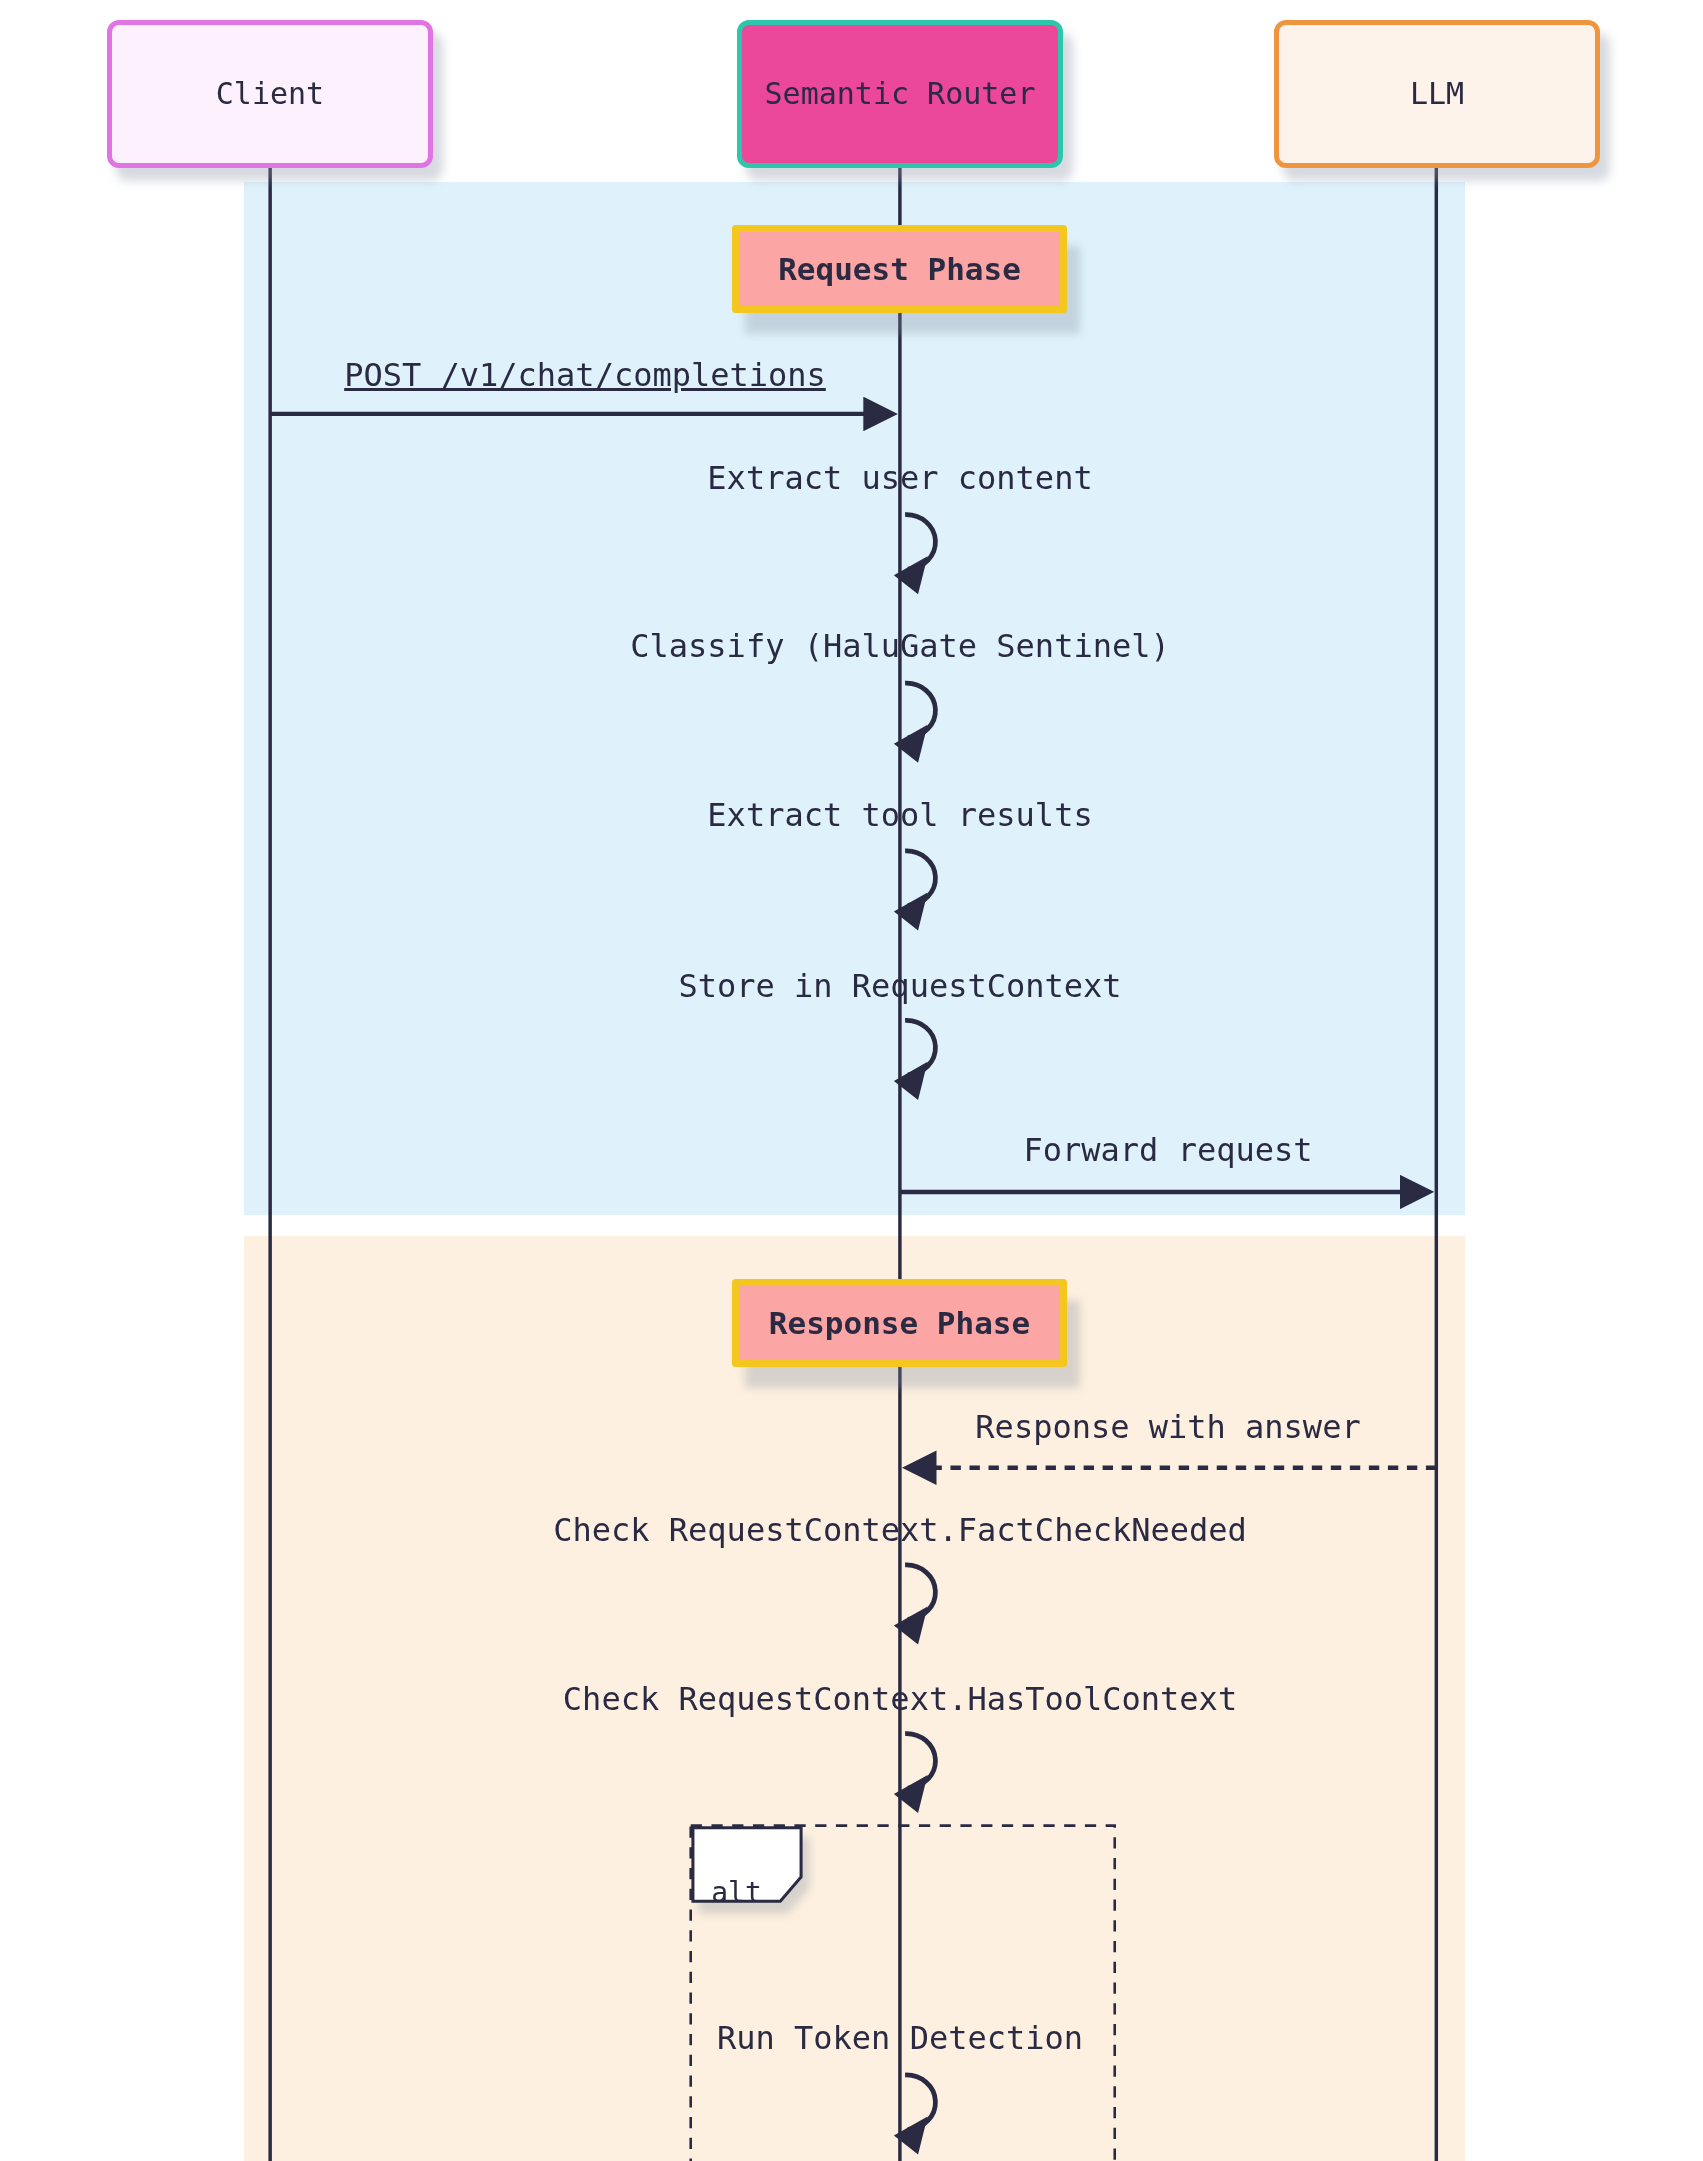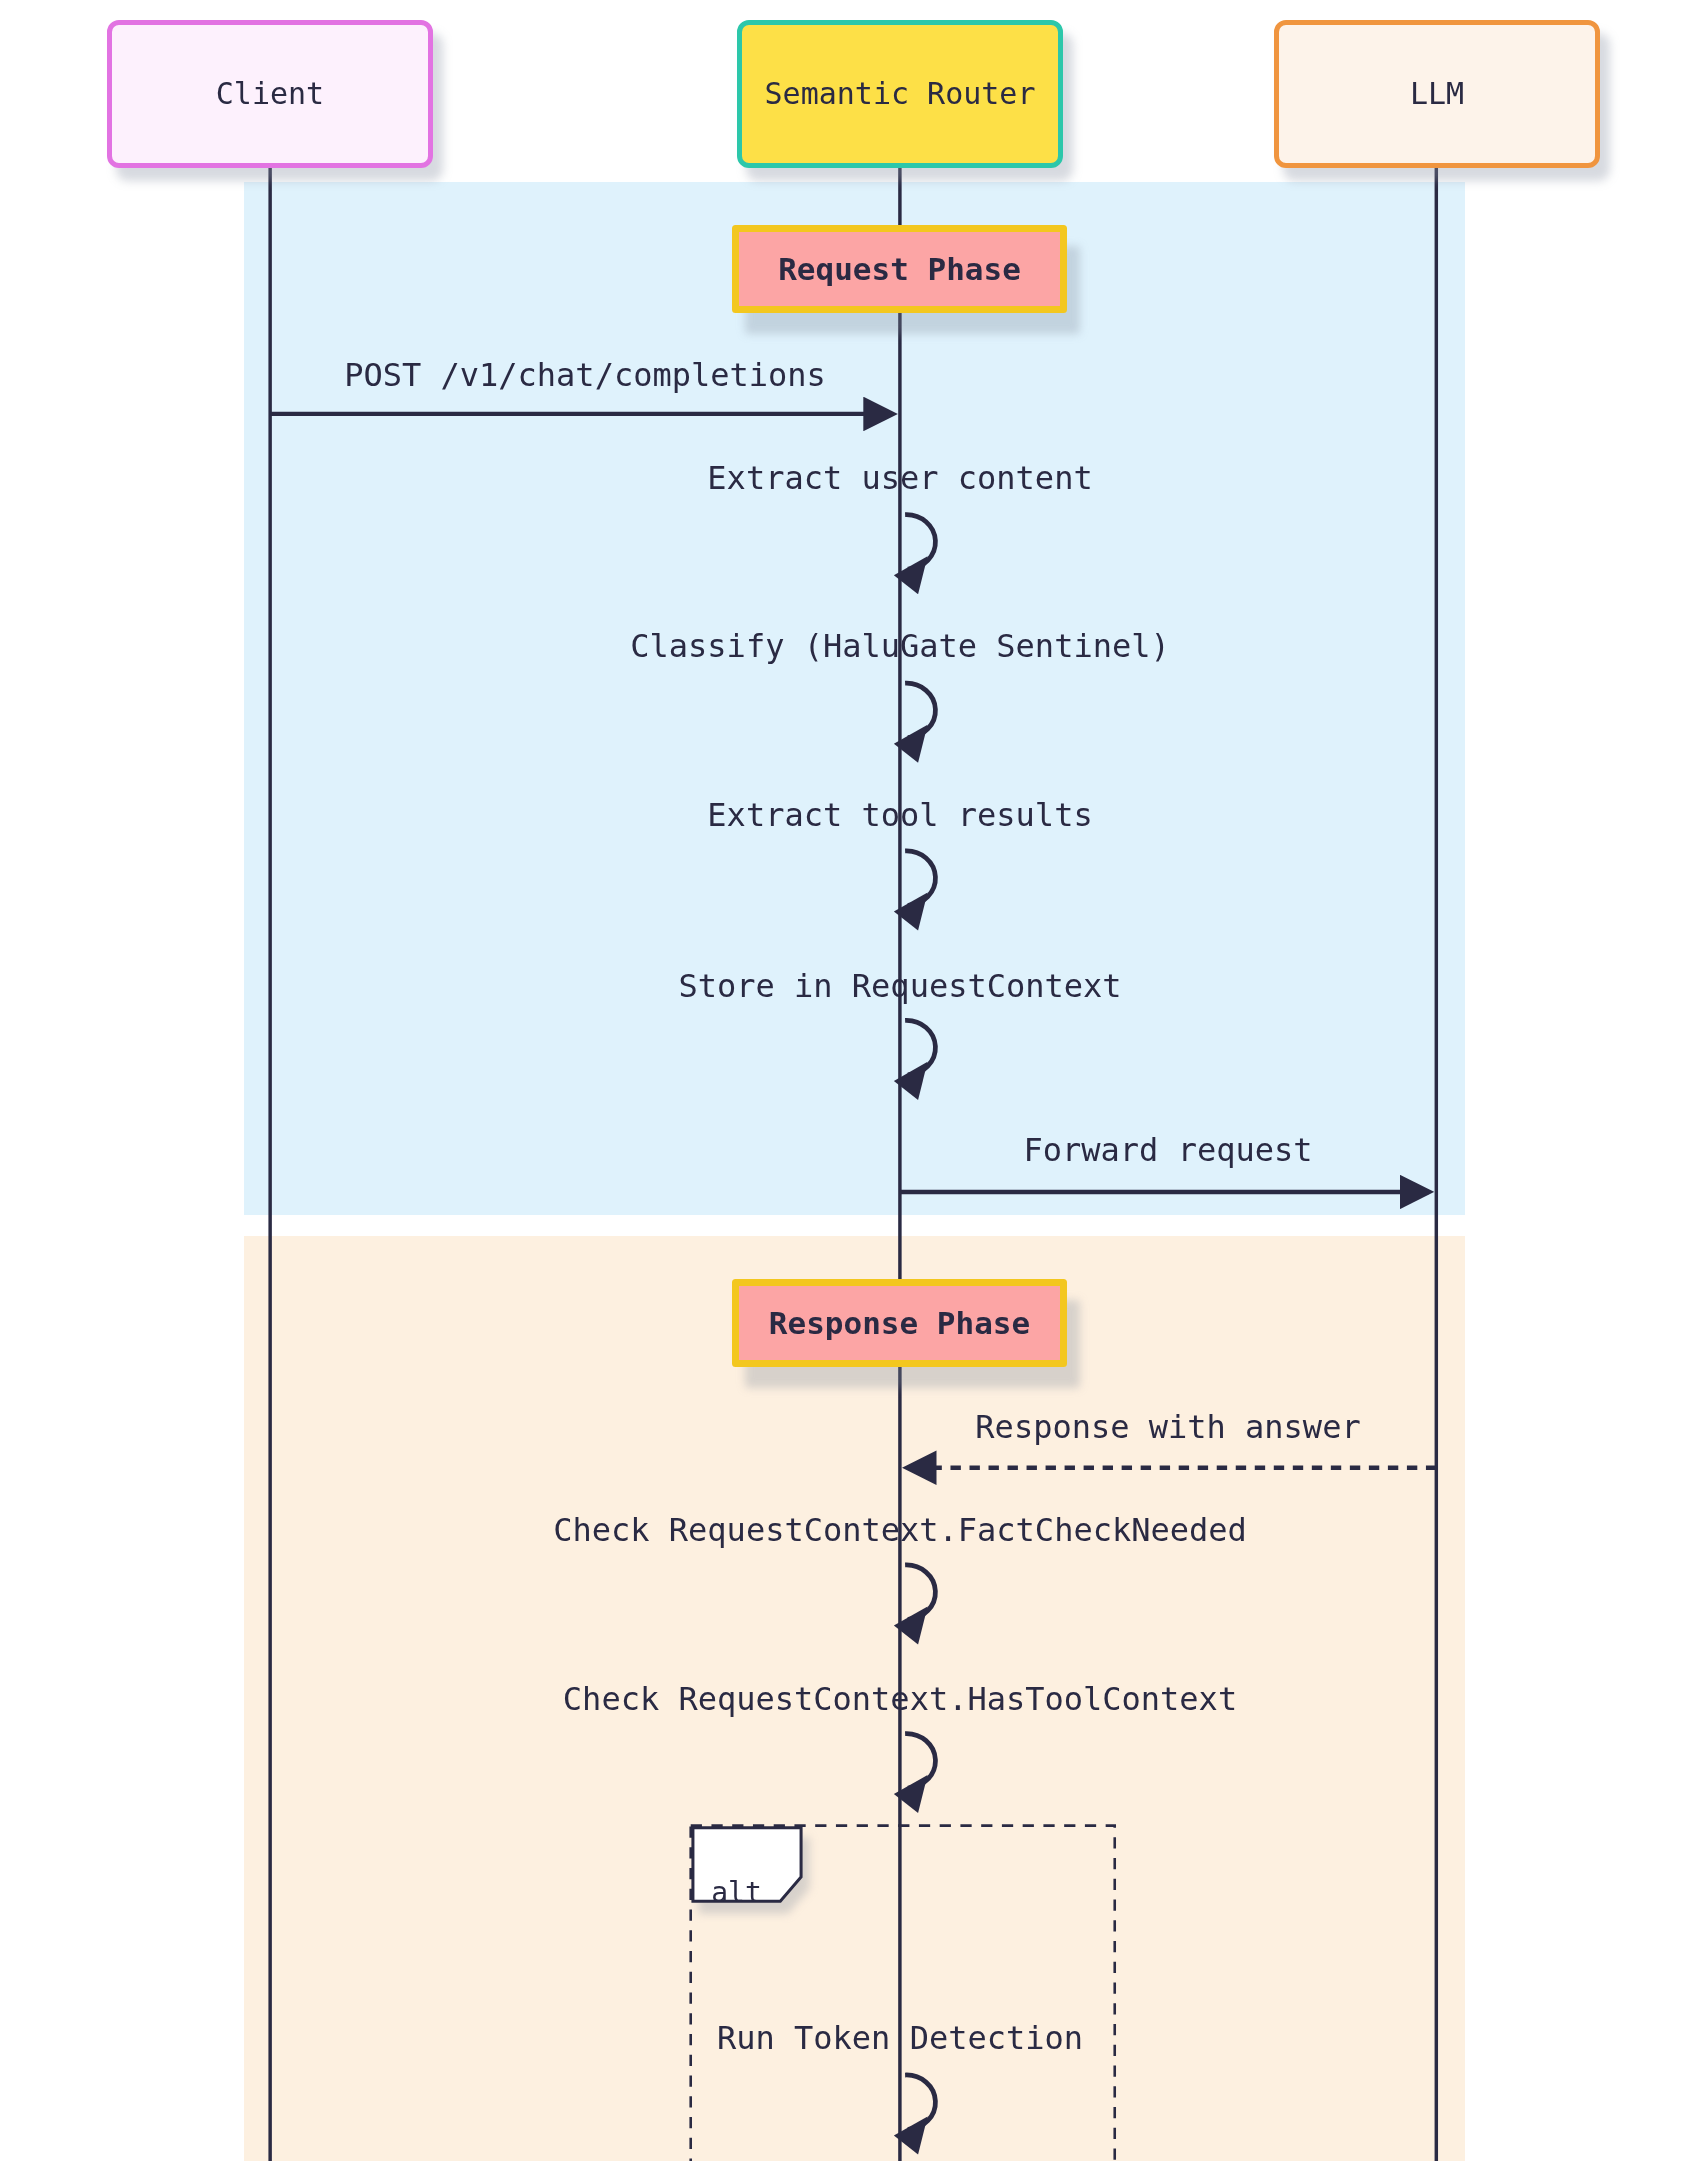--- a/index.html
+++ b/index.html
@@ -8,21 +8,21 @@
   .phase-rect{position:absolute;left:244px;width:1221px;z-index:1;}
   #overlay{position:absolute;left:0;top:0;z-index:2;}
   .phase-label{position:absolute;width:335px;height:88px;left:732px;z-index:4;
                background:#fca5a5;border:7px solid #f3c71f;border-radius:3.5px;box-sizing:border-box;
                display:flex;align-items:center;justify-content:center;
                font-weight:bold;font-size:31px;filter:drop-shadow(13px 21px 4.3px rgba(130,140,155,0.30));}
   .actor{position:absolute;width:326px;height:148px;z-index:5;border-radius:12px;box-sizing:border-box;
          display:flex;align-items:center;justify-content:center;font-size:30px;
          box-shadow:9.5px 13px 9.5px rgba(140,150,165,0.35);}
   .actor.client{background:#fdf1fd;border:5.6px solid #e273e2;}
-  .actor.router{background:#fde047;border:5.6px solid #2cc7aa;}
+  .actor.router{background:#ec4899;border:5.6px solid #2cc7aa;}
   .actor.llm{background:#fdf3ea;border:5.6px solid #f0953f;}
   .msg{position:absolute;transform:translate(-50%,-50%);white-space:nowrap;font-size:32px;z-index:3;}
   .cond{position:absolute;transform:translateX(-50%);white-space:pre-line;text-align:center;
         font-size:31px;line-height:39px;z-index:3;}
   .alt-label{position:absolute;left:691px;top:1826px;width:112px;height:77px;z-index:4;
              filter:drop-shadow(7.8px 11.2px 4.3px rgba(130,140,155,0.30));}
   .alt-label-text{position:absolute;left:691px;top:1826px;width:91px;height:77px;z-index:5;
              display:flex;align-items:center;justify-content:center;font-size:28px;font-weight:500;margin-top:28px;}
 </style>
 </head>
@@ -77,21 +77,21 @@
       <span>Response Phase</span>
     </div>
 
   <svg class="alt-label" width="112" height="77" viewBox="0 0 258 178">
     <polygon points="4,4 254,4 254,118 206,174 4,174" fill="#ffffff" stroke="#2a2a43" stroke-width="7"></polygon>
   </svg>
   <div class="alt-label-text">alt</div>
 
 
   <div id="messages">
-      <div class="msg" style="left: 585px; top: 375px;">POST /v1/chat/completions</div>
+      <div class="msg" style="left: 585px; top: 375px; text-decoration: underline;">POST /v1/chat/completions</div>
       <div class="msg" style="left: 900px; top: 478px;">Extract user content</div>
       <div class="msg" style="left: 900px; top: 646px;">Classify (HaluGate Sentinel)</div>
       <div class="msg" style="left: 900px; top: 815px;">Extract tool results</div>
       <div class="msg" style="left: 900px; top: 986px;">Store in RequestContext</div>
       <div class="msg" style="left: 1168px; top: 1150px;">Forward request</div>
       <div class="msg" style="left: 1168px; top: 1427px;">Response with answer</div>
       <div class="msg" style="left: 900px; top: 1530px;">Check RequestContext.FactCheckNeeded</div>
       <div class="msg" style="left: 900px; top: 1699px;">Check RequestContext.HasToolContext</div>
       <div class="msg" style="left: 900px; top: 2038px;">Run Token Detection</div>
     </div>

